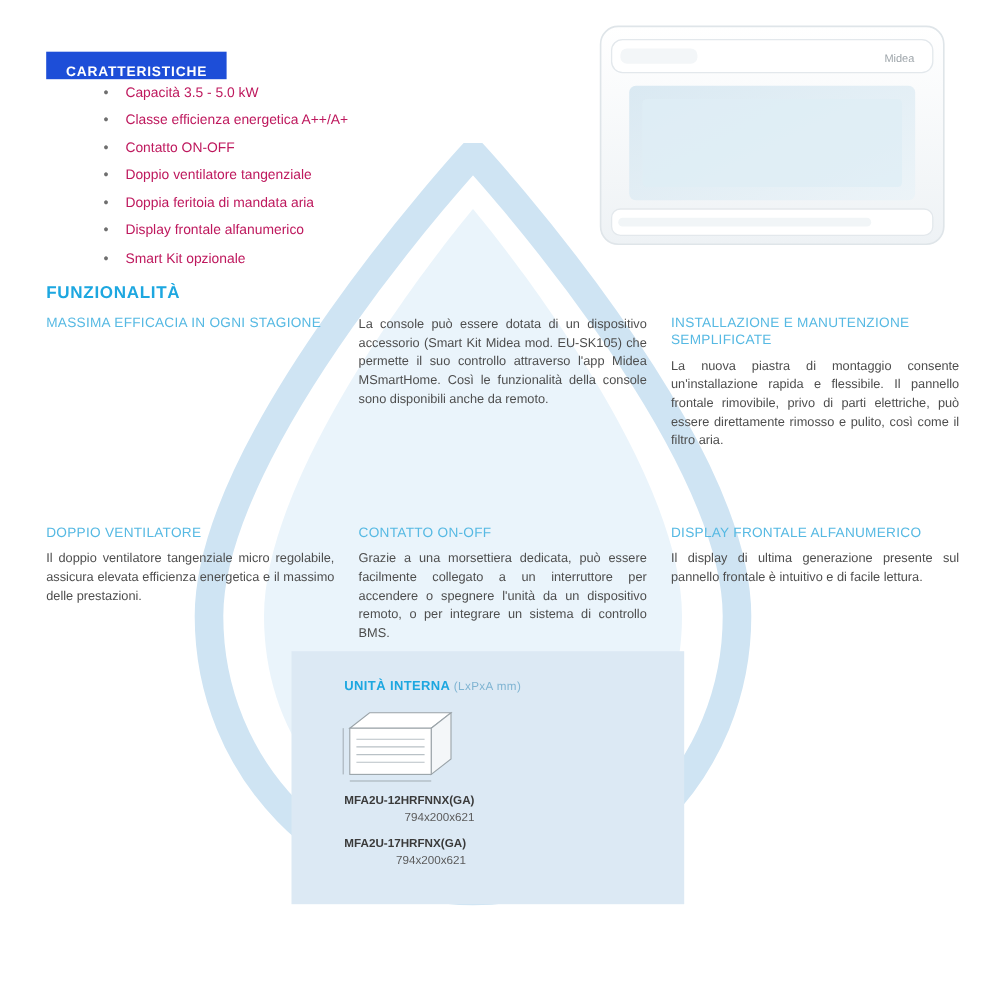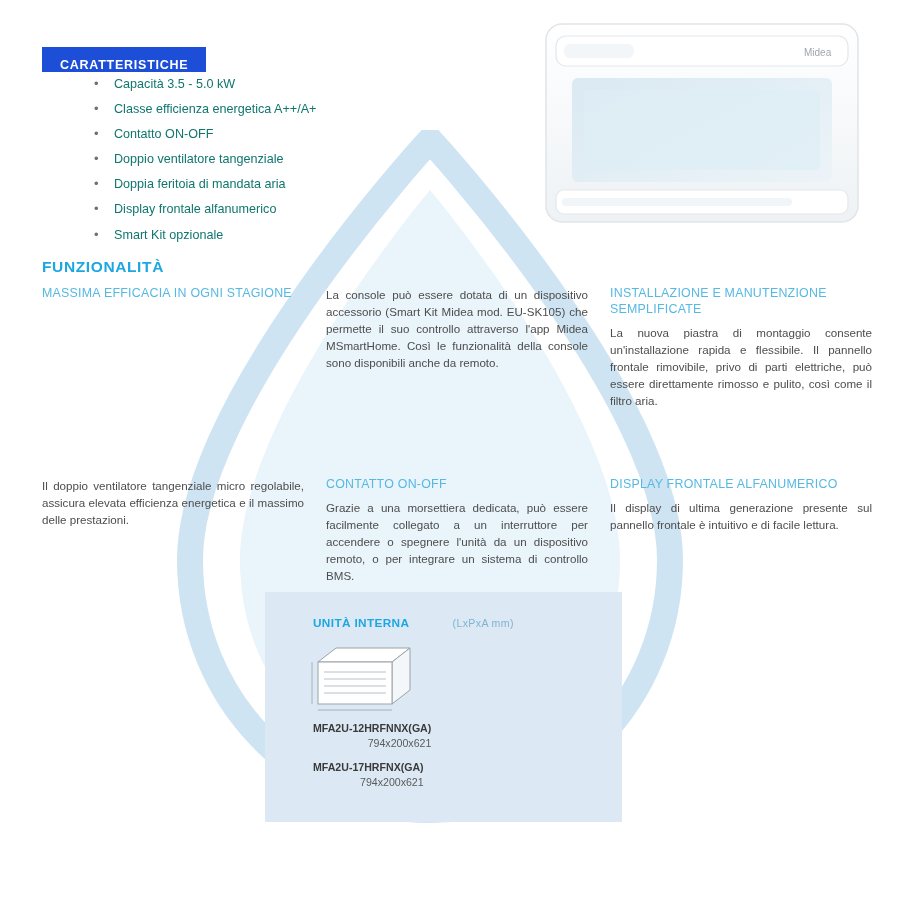--- a/index.html
+++ b/index.html
@@ -47,21 +47,21 @@
   .features {
     position: absolute;
     left: 52px; top: 62px;
     width: 420px;
     z-index: 3;
   }
   .features li {
     list-style: none;
     position: relative;
     font-size: 12.6px;
-    color: #0f766e;
+    color: #be185d;
     line-height: 1.0;
     margin-bottom: 12.5px;
     padding-left: 22px;
   }
   .features li:before {
     content: "•";
     position: absolute;
     left: 2px; top: -1px;
     color: #6f6f6f;
     font-size: 13px;
@@ -129,21 +129,20 @@
     left: 48px; top: 24px;
     font-size: 11.8px;
     font-weight: bold;
     color: #1da7e0;
     letter-spacing: 0.03em;
   }
   .dims-title .sub {
     font-weight: normal;
     color: #7fb4d2;
     font-size: 10.6px;
-    margin-left: 40px;
   }
   .dims-img {
     position: absolute;
     left: 45px; top: 48px;
     width: 110px; height: 75px;
   }
   .model {
     position: absolute;
     left: 48px;
     font-size: 10.6px;
@@ -209,20 +208,21 @@
       <p>La console può essere dotata di un dispositivo accessorio (Smart Kit Midea mod. EU-SK105) che permette il suo controllo attraverso l'app Midea MSmartHome.
 Così le funzionalità della console sono disponibili anche da remoto.</p>
     </div>
     <div class="block">
       <h3>INSTALLAZIONE E MANUTENZIONE SEMPLIFICATE</h3>
       <p>La nuova piastra di montaggio consente un'installazione rapida e flessibile.
 Il pannello frontale rimovibile, privo di parti elettriche, può essere direttamente rimosso e pulito, così come il filtro aria.</p>
     </div>
 
     <div class="block row2">
+      <h3>DOPPIO VENTILATORE</h3>
       <p>Il doppio ventilatore tangenziale micro regolabile, assicura elevata efficienza energetica e il massimo delle prestazioni.</p>
     </div>
     <div class="block row2">
       <h3>CONTATTO ON-OFF</h3>
       <p>Grazie a una morsettiera dedicata, può essere facilmente collegato a un interruttore per accendere o spegnere l'unità da un dispositivo remoto, o per integrare un sistema di controllo BMS.</p>
     </div>
     <div class="block row2">
       <h3>DISPLAY FRONTALE ALFANUMERICO</h3>
       <p>Il display di ultima generazione presente sul pannello frontale è intuitivo e di facile lettura.</p>
     </div>

